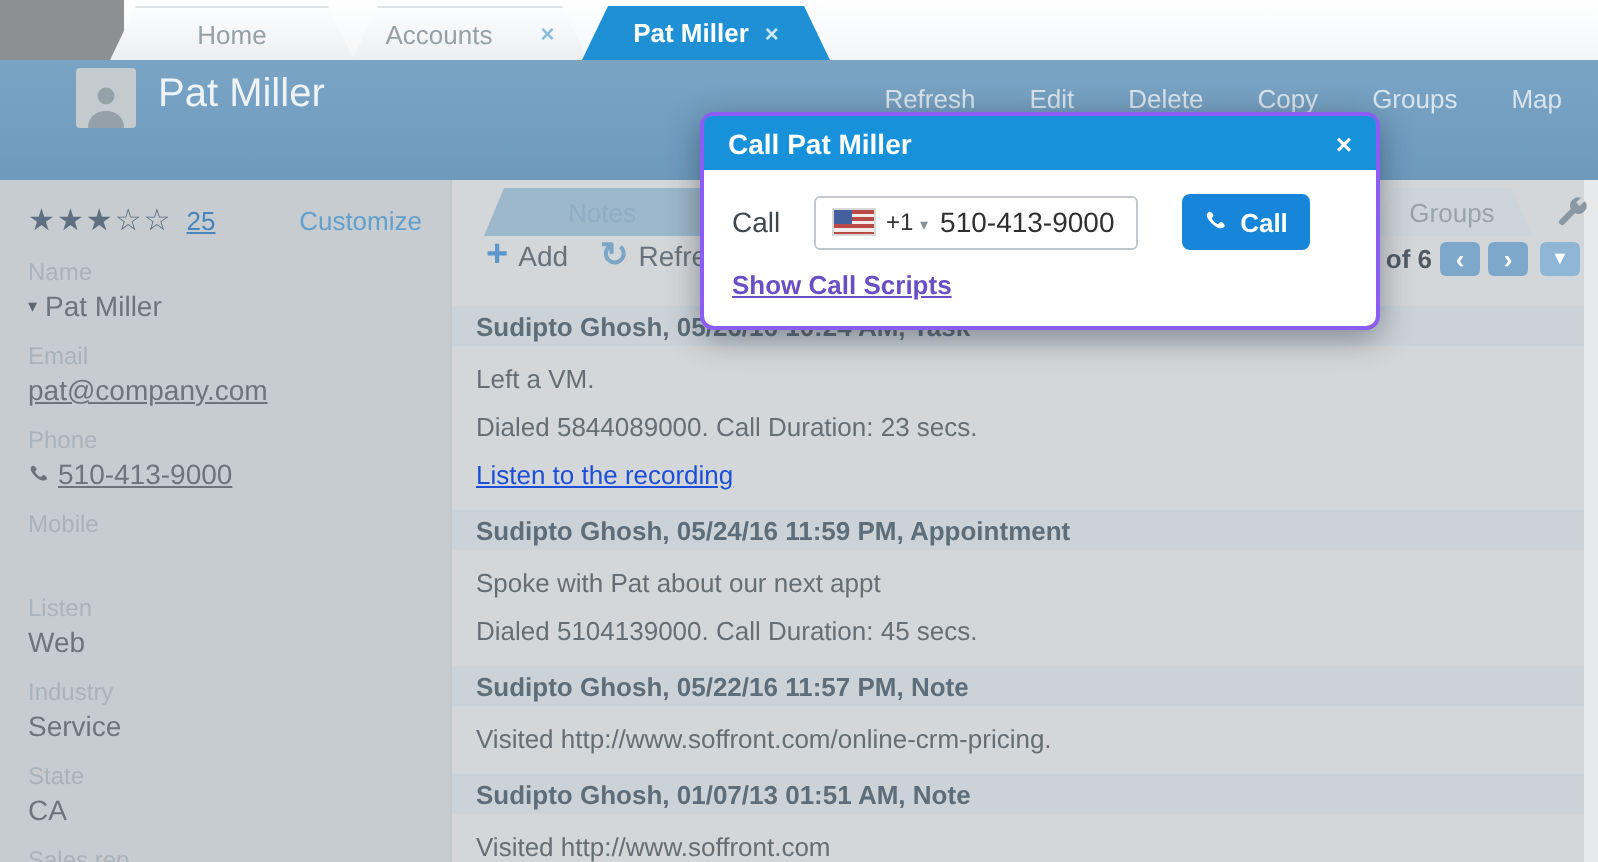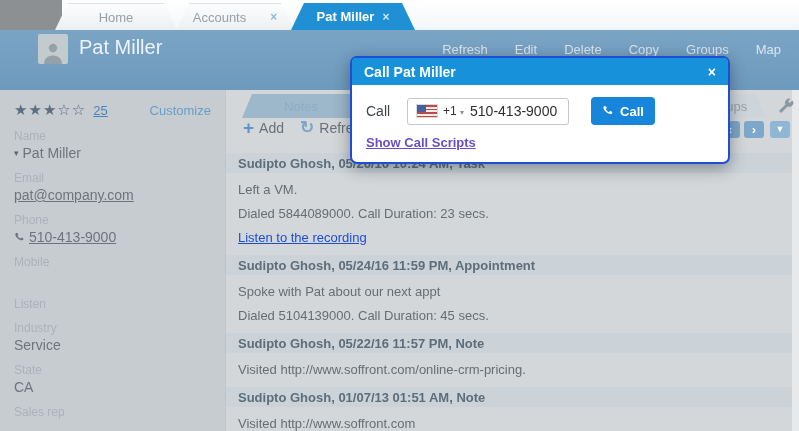--- a/index.html
+++ b/index.html
@@ -77,22 +77,22 @@
   .pbtn.drop { background:#8fb6d5; margin-left:2px; font-size:9px; }
 
   .notes-list { position:absolute; left:0; top:60px; right:7px; }
   .nheader { height:20px; background:#cbd3d9; color:#5d6d79; font-weight:bold; font-size:13px;
     display:flex; align-items:center; padding-left:12px; margin:10px 0 9px 0; }
   .notes-list .nheader:first-child { margin-top:3px; }
   .nline { font-size:13px; color:#666e73; padding-left:12px; margin-bottom:9px; line-height:15px; }
   .nlink { color:#1d4ed8; }
 
   
-  .overlay-modal { position:absolute; left:350px; top:56px; width:380px; z-index:10;
-    background:#ffffff; border:2px solid #1d4ed8; border-radius:7px;
+  .overlay-modal { position:absolute; left:350px; top:56px; width:340px; z-index:10;
+    background:#ffffff; border:2px solid #8b5cf6; border-radius:7px;
     box-shadow:0 4px 16px rgba(30,40,50,.45); }
   .modal-head { height:27px; background:#1691da; border-radius:4px 4px 0 0;
     display:flex; align-items:center; padding:0 12px; }
   .modal-title { color:#ffffff; font-weight:bold; font-size:14px; }
   .modal-close { margin-left:auto; color:#ffffff; font-weight:bold; font-size:14px; cursor:pointer; }
   .modal-body { padding:12px 14px 11px; }
   .call-row { display:flex; align-items:center; }
   .call-label { font-size:14px; color:#3f474c; width:41px; }
   .phone-group { display:flex; align-items:center; gap:6px; border:1px solid #c2c8cc; border-radius:3px;
     background:#fff; height:27px; padding:0 4px 0 9px; width:162px; }
@@ -187,20 +187,21 @@
       </svg>
       <a>510-413-9000</a>
     </div>
   </div>
   <div class="field">
     <div class="flabel">Mobile</div>
     <div class="fvalue"></div>
   </div>
   <div class="field">
     <div class="flabel">Listen</div>
+    <div class="fvalue">Web</div>
   </div>
   <div class="field">
     <div class="flabel">Industry</div>
     <div class="fvalue">Service</div>
   </div>
   <div class="field">
     <div class="flabel">State</div>
     <div class="fvalue">CA</div>
   </div>
   <div class="field">

